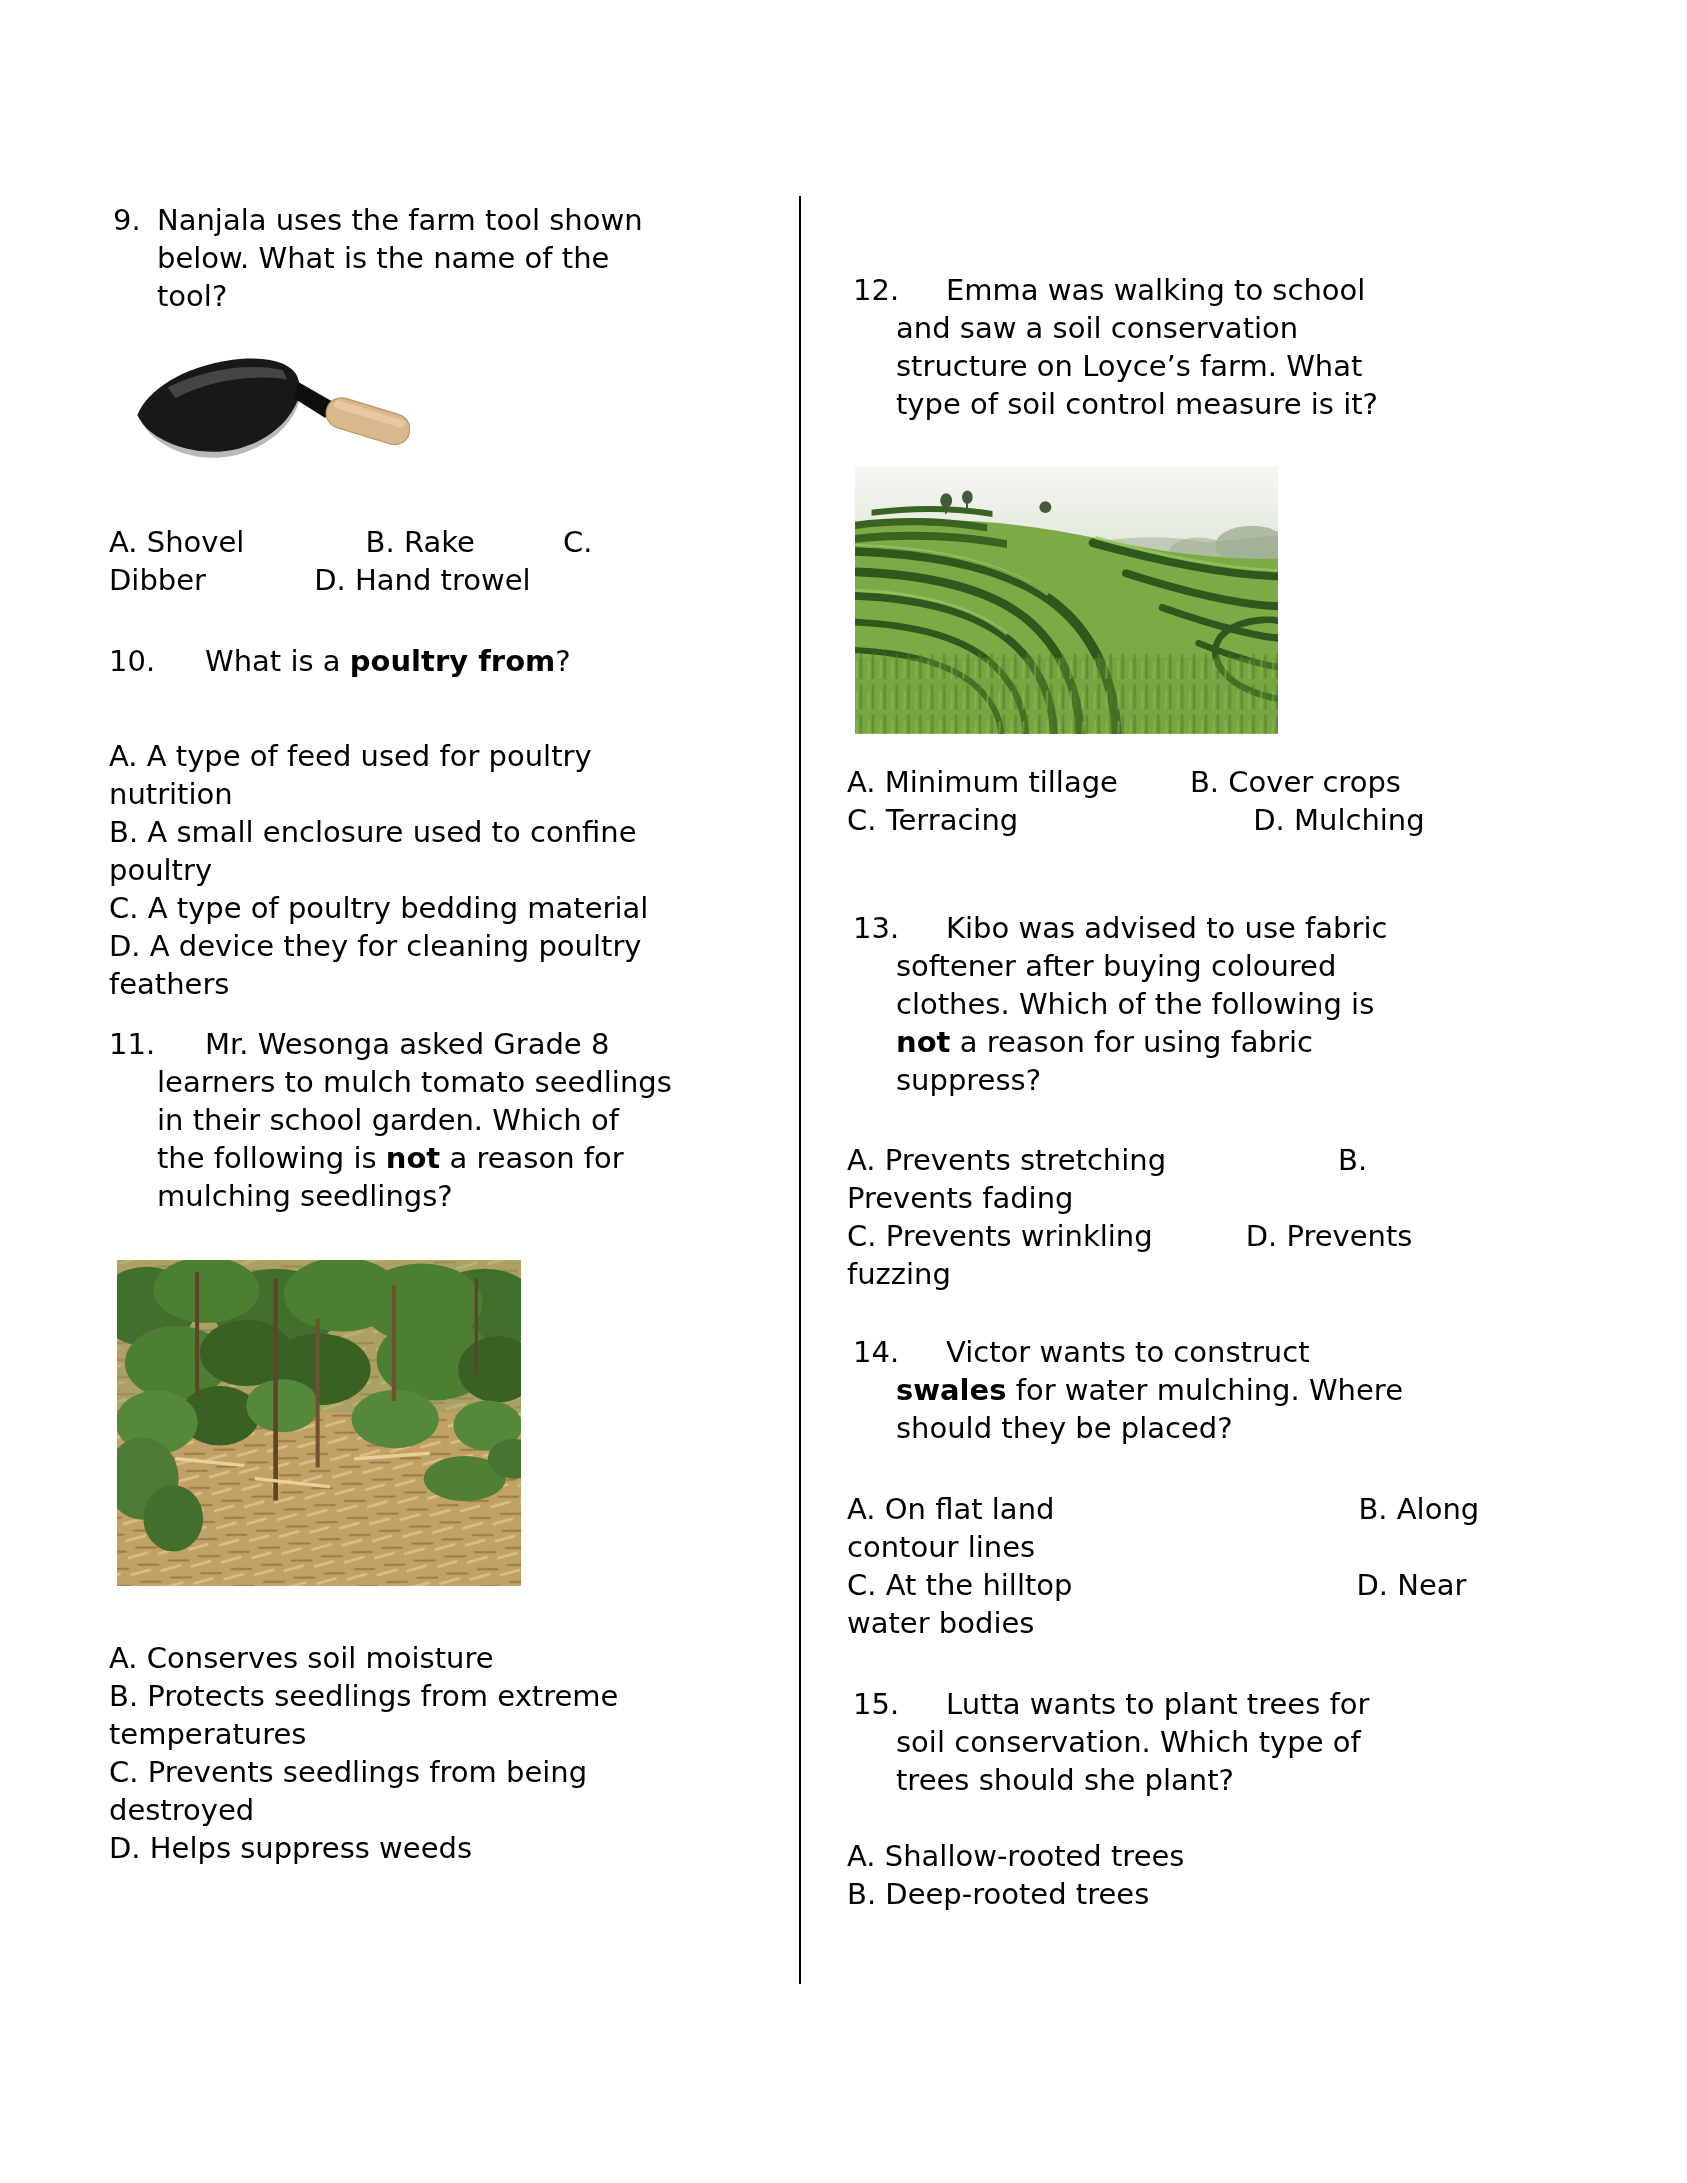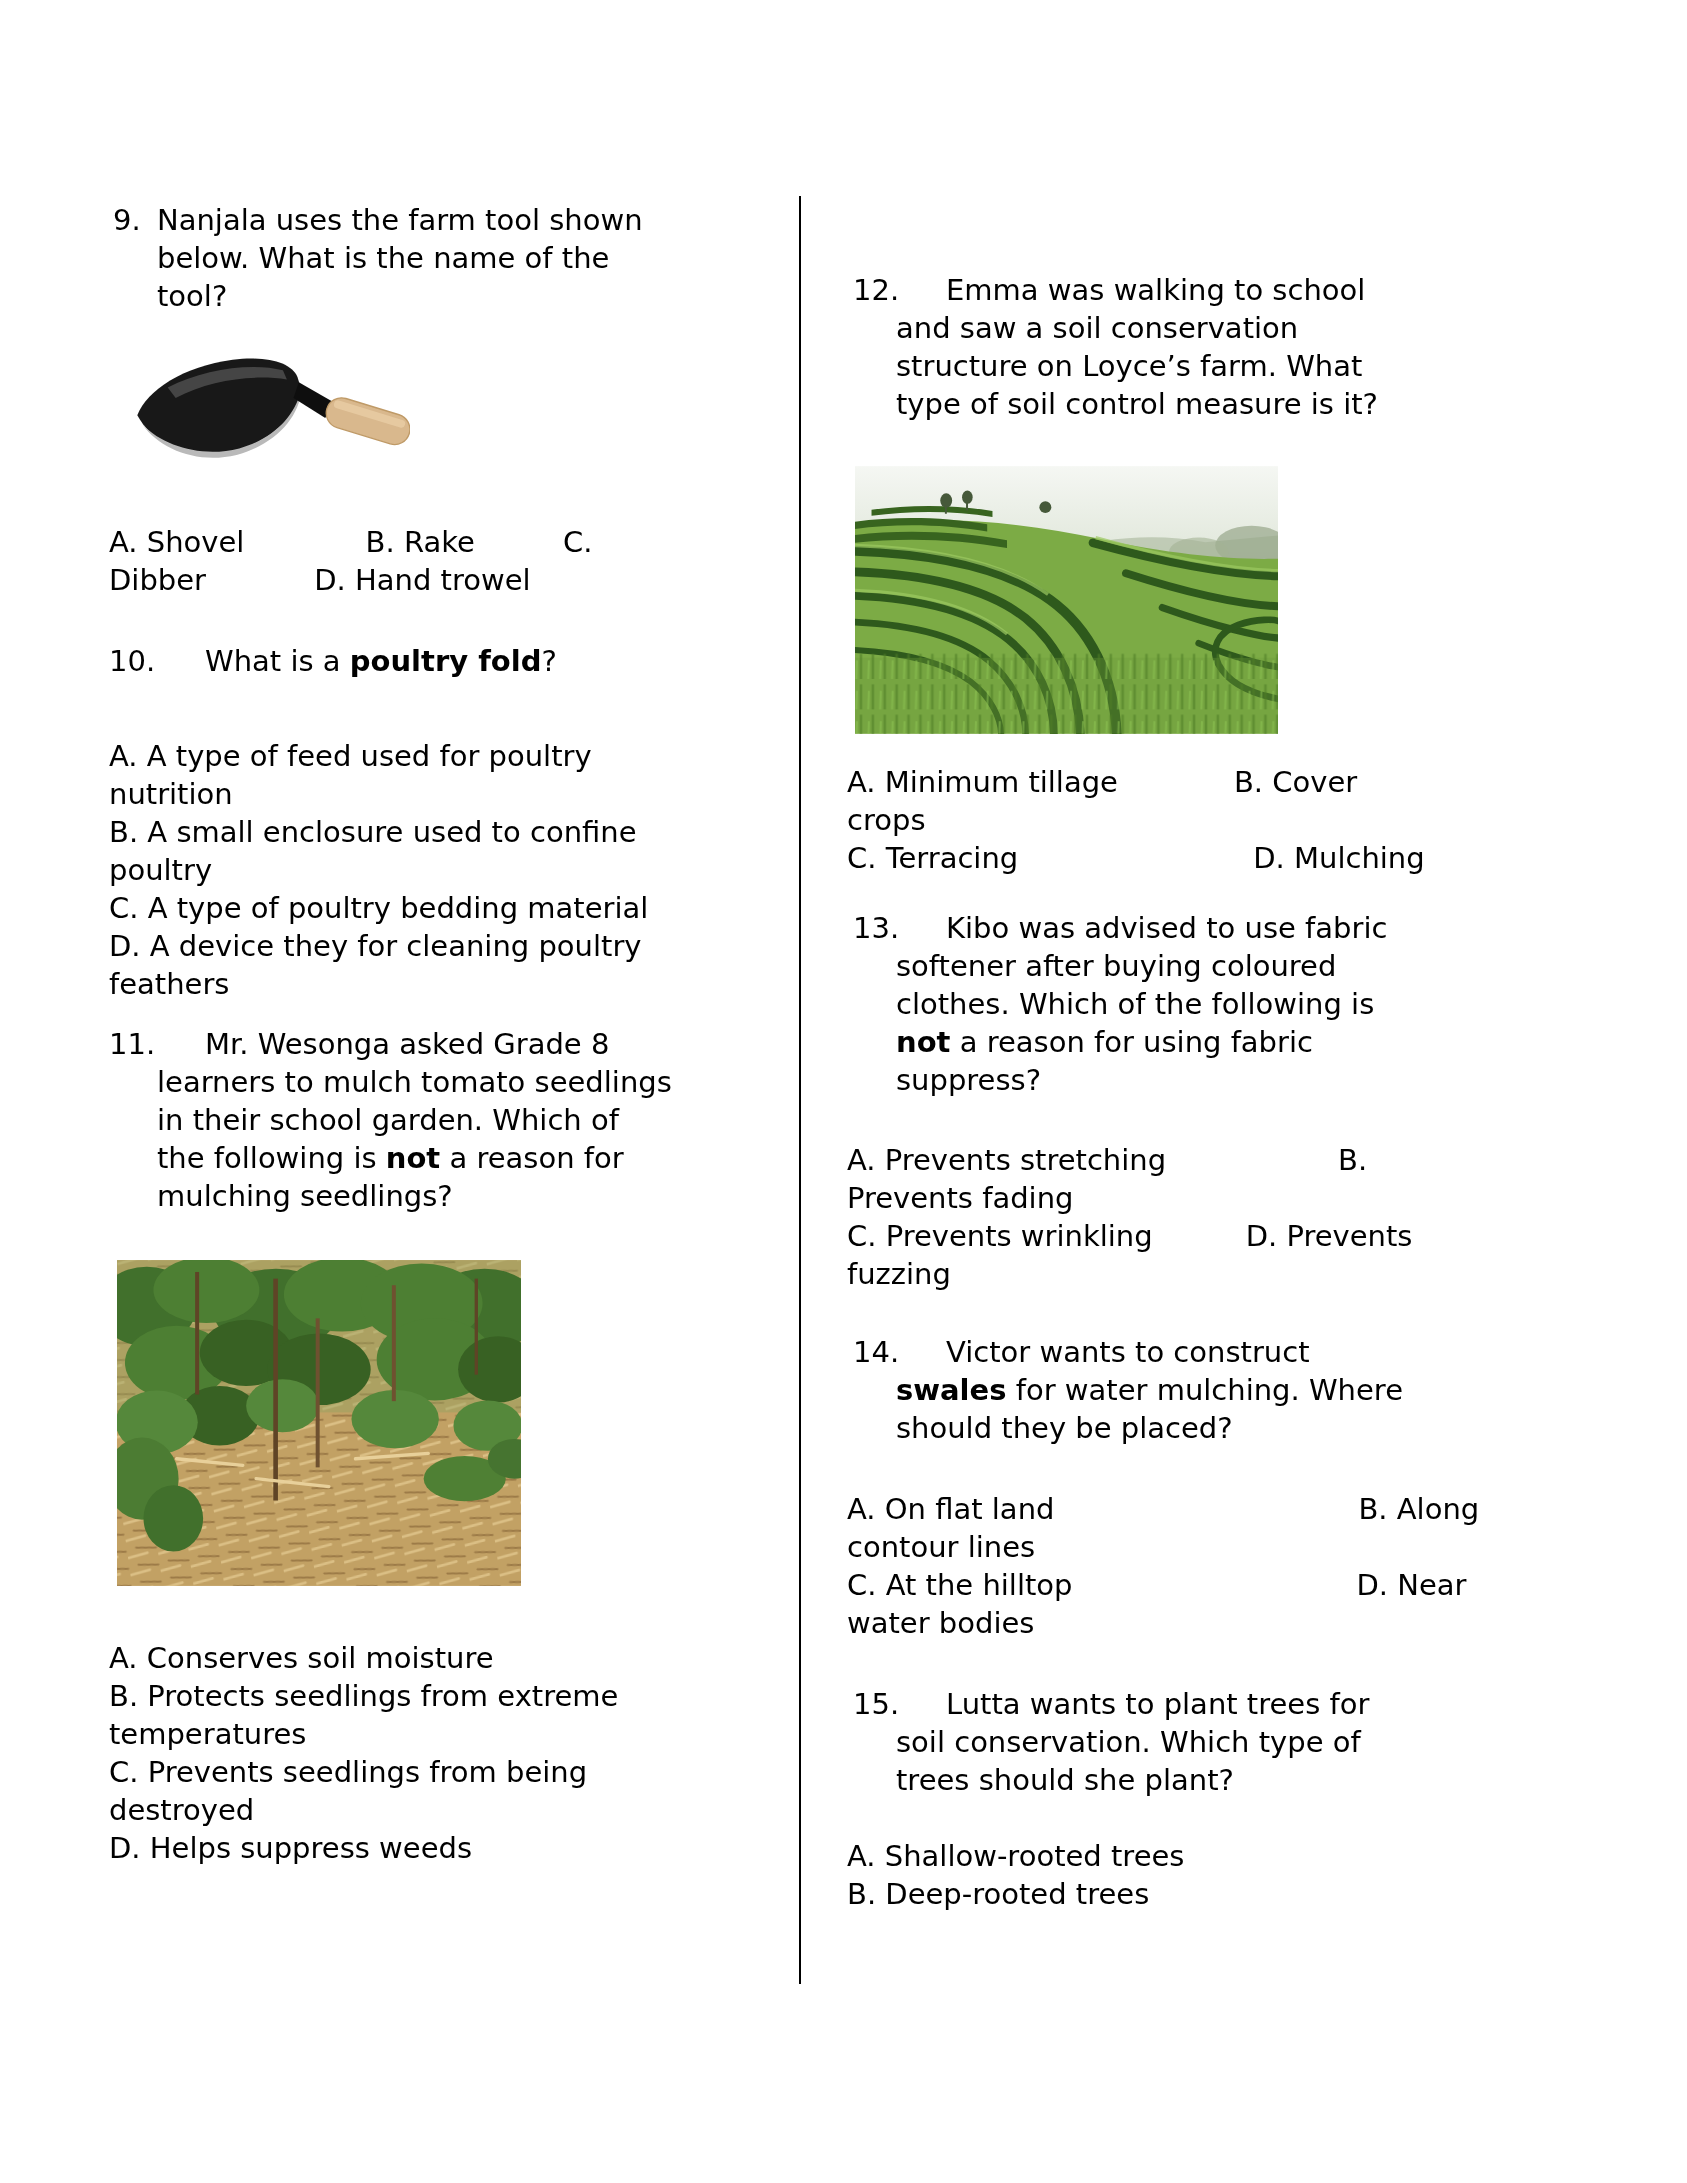--- a/index.html
+++ b/index.html
@@ -43,21 +43,21 @@
 
   <div class="abs" style="left:109px; top:523px; width:543px;">
     <span class="opt" style="margin-right:112px">A. Shovel</span>
     <span class="opt" style="margin-right:79px">B. Rake</span>
     <span class="opt" style="margin-right:99px">C. Dibber</span>
     <span class="opt">D. Hand trowel</span>
   </div>
 
   <div class="abs stem" style="left:205px; top:642px; width:529px;">
     <span class="num" style="left:-96px">10.</span>
-    <div><span>What is a </span><b>poultry fold</b><span>?</span></div>
+    <div><span>What is a </span><b>poultry from</b><span>?</span></div>
   </div>
 
   <div class="abs" style="left:109px; top:717px; width:556px;margin-top:20px;">
     <div>A. A type of feed used for poultry nutrition</div>
     <div>B. A small enclosure used to confine poultry</div>
     <div>C. A type of poultry bedding material</div>
     <div>D. A device they for cleaning poultry feathers</div>
   </div>
 
   <div class="abs stem" style="left:157px; top:1025px; width:569px;">
@@ -182,21 +182,21 @@
       <path d="M0,120 C120,124 222,144 292,194" stroke-width="5"></path>
       <path d="M0,188 C100,192 178,212 230,254" stroke-width="5"></path>
       <path d="M364,108 C472,138 566,156 640,158" stroke-width="5"></path>
     </g>
     <rect y="290" width="640" height="115" fill="#6d9c38" opacity="0.35"></rect>
     <rect y="278" width="640" height="127" fill="url(#pgrass)" opacity="0.55"></rect>
   </svg>
 
   <div class="abs" style="left:847px; top:763px;">
     <div style="width:582px">
-      <span class="opt" style="margin-right:116px">A. Minimum tillage</span><span class="opt">B. Cover crops</span>
+      <span class="opt" style="margin-right:72px">A. Minimum tillage</span><span class="opt">B. Cover crops</span>
     </div>
     <div style="width:629px">
       <span class="opt" style="margin-right:235px">C. Terracing</span><span class="opt">D. Mulching</span>
     </div>
   </div>
 
   <div class="abs stem" style="left:896px; top:909px; width:582px;">
     <span class="num" style="left:-43px">13.</span>
     <div style="padding-left:50px">Kibo was advised to use fabric</div>
     <div>softener after buying coloured</div>

